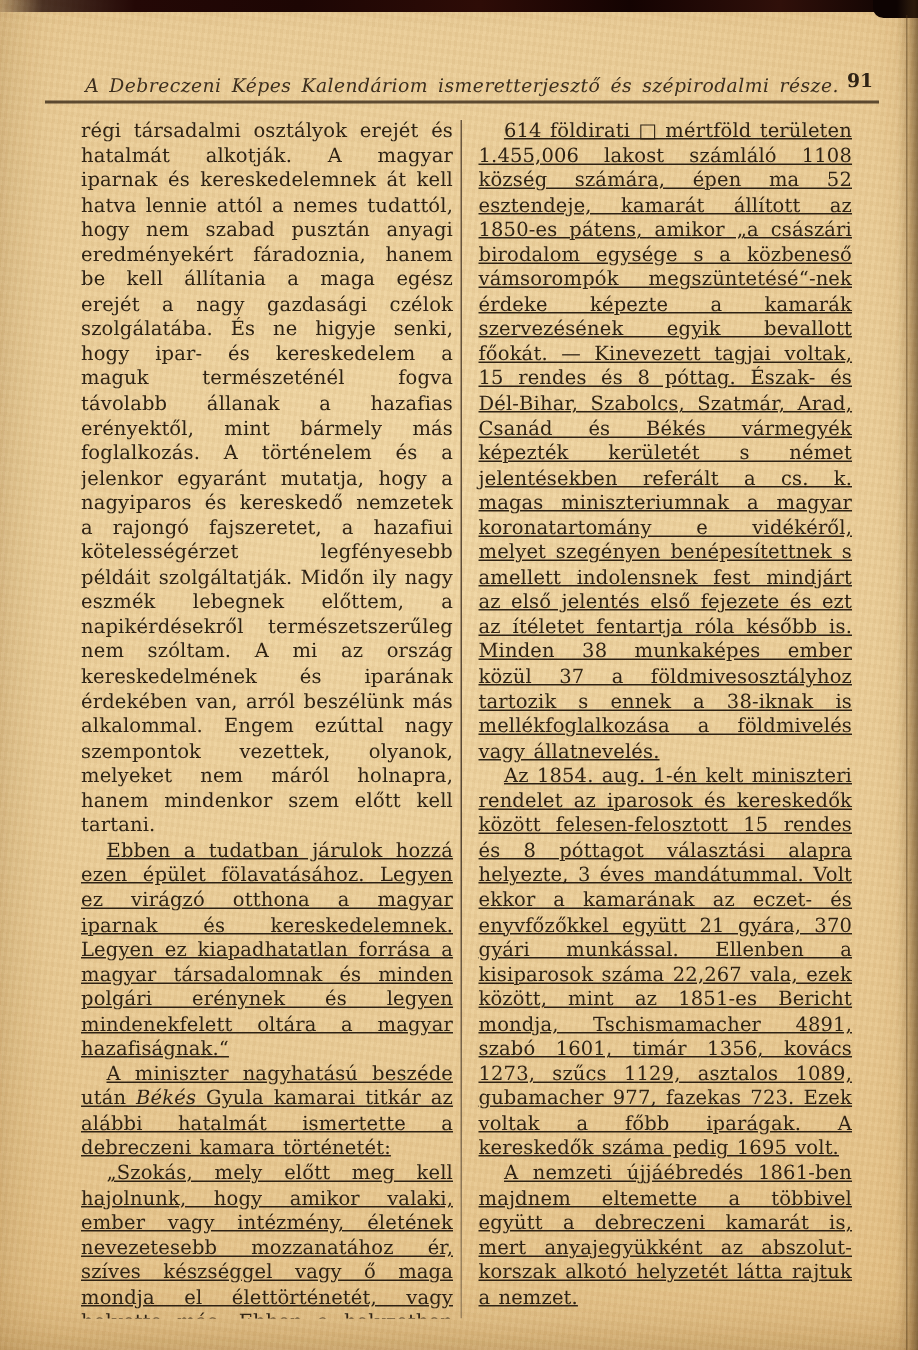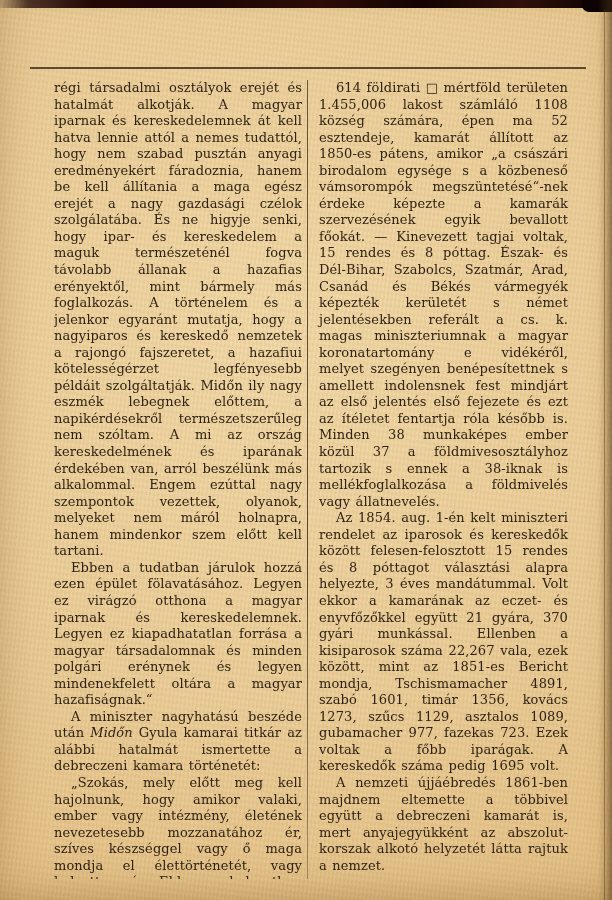--- a/index.html
+++ b/index.html
@@ -66,39 +66,43 @@
     position: absolute; top: 80px; left: 54px; width: 514px; height: 799px;
     display: flex; overflow: hidden;
   }
   .column { color: var(--ink); font-size: 13px; line-height: 16.55px;
     text-align: justify; word-spacing: 1.2px; letter-spacing: 0.1px; }
   .column.left  { width: 248px; }
   .column.right { width: 249px; }
   .col-divider { width: 1px; margin-left: 5px; margin-right: 11px;
     background: linear-gradient(to bottom, var(--divider) 0%, #574633 60%, rgba(107,87,63,0.55) 100%); }
   .para { margin: 0; }
-  .para.indent { text-indent: 17px; }
+  .para.indent { text-indent: 17px; text-decoration: underline; }
   .italic { font-style: italic; }
 </style>
 </head>
 <body>
 
 <div class="page">
   <div class="scan-band"></div>
   <div class="scan-band-corner"></div>
   <div class="page-edge-shadow"></div>
   <div class="page-edge-line"></div>
 
+  <div class="running-header">
+    <span class="header-title">A Debreczeni Képes Kalendáriom ismeretterjesztő és szépirodalmi része.</span>
+    <span class="page-number">91</span>
+  </div>
   <div class="header-rule"></div>
 
   <div class="columns">
     <div class="column left" id="col-left">
         <p class="para"><span>régi társadalmi osztályok erejét és hatalmát alkotják. A magyar iparnak és kereskedelemnek át kell hatva lennie attól a nemes tudattól, hogy nem szabad pusztán anyagi eredményekért fáradoznia, hanem be kell állítania a maga egész erejét a nagy gazdasági czélok szolgálatába. És ne higyje senki, hogy ipar- és kereskedelem a maguk természeténél fogva távolabb állanak a hazafias erényektől, mint bármely más foglalkozás. A történelem és a jelenkor egyaránt mutatja, hogy a nagyiparos és kereskedő nemzetek a rajongó fajszeretet, a hazafiui kötelességérzet legfényesebb példáit szolgáltatják. Midőn ily nagy eszmék lebegnek előttem, a napikérdésekről természetszerűleg nem szóltam. A mi az ország kereskedelmének és iparának érdekében van, arról beszélünk más alkalommal. Engem ezúttal nagy szempontok vezettek, olyanok, melyeket nem máról holnapra, hanem mindenkor szem előtt kell tartani.</span></p>
         <p class="para indent"><span>Ebben a tudatban járulok hozzá ezen épület fölavatásához. Legyen ez virágzó otthona a magyar iparnak és kereskedelemnek. Legyen ez kiapadhatatlan forrása a magyar társadalomnak és minden polgári erénynek és legyen mindenekfelett oltára a magyar hazafiságnak.“</span></p>
-        <p class="para indent"><span>A miniszter nagyhatású beszéde után </span><span class="italic">Midőn</span><span> Gyula kamarai titkár az alábbi hatalmát ismertette a debreczeni kamara történetét:</span></p>
+        <p class="para indent"><span>A miniszter nagyhatású beszéde után </span><span class="italic">Békés</span><span> Gyula kamarai titkár az alábbi hatalmát ismertette a debreczeni kamara történetét:</span></p>
         <p class="para indent"><span>„Szokás, mely előtt meg kell hajolnunk, hogy amikor valaki, ember vagy intézmény, életének nevezetesebb mozzanatához ér, szíves készséggel vagy ő maga mondja el élettörténetét, vagy helyette más. Ebben a helyzetben van most a kamara és e székház. Az ünnepi szertartás e része az én tisztemben áll s e feladatomnak igyekezni fogok oly dióhéjkivonatban megfelelni,</span></p>
       </div>
     <div class="col-divider"></div>
     <div class="column right" id="col-right">
         <p class="para indent"><span>614 földirati □ mértföld területen 1.455,006 lakost számláló 1108 község számára, épen ma 52 esztendeje, kamarát állított az 1850-es pátens, amikor „a császári birodalom egysége s a közbeneső vámsorompók megszüntetésé“-nek érdeke képezte a kamarák szervezésének egyik bevallott főokát. — Kinevezett tagjai voltak, 15 rendes és 8 póttag. Észak- és Dél-Bihar, Szabolcs, Szatmár, Arad, Csanád és Békés vármegyék képezték kerületét s német jelentésekben referált a cs. k. magas miniszteriumnak a magyar koronatartomány e vidékéről, melyet szegényen benépesítettnek s amellett indolensnek fest mindjárt az első jelentés első fejezete és ezt az ítéletet fentartja róla később is. Minden 38 munkaképes ember közül 37 a földmivesosztályhoz tartozik s ennek a 38-iknak is mellékfoglalkozása a földmivelés vagy állatnevelés.</span></p>
         <p class="para indent"><span>Az 1854. aug. 1-én kelt miniszteri rendelet az iparosok és kereskedők között felesen-felosztott 15 rendes és 8 póttagot választási alapra helyezte, 3 éves mandátummal. Volt ekkor a kamarának az eczet- és enyvfőzőkkel együtt 21 gyára, 370 gyári munkással. Ellenben a kisiparosok száma 22,267 vala, ezek között, mint az 1851-es Bericht mondja, Tschismamacher 4891, szabó 1601, timár 1356, kovács 1273, szűcs 1129, asztalos 1089, gubamacher 977, fazekas 723. Ezek voltak a főbb iparágak. A kereskedők száma pedig 1695 volt.</span></p>
         <p class="para indent"><span>A nemzeti újjáébredés 1861-ben majdnem eltemette a többivel együtt a debreczeni kamarát is, mert anyajegyükként az abszolut-korszak alkotó helyzetét látta rajtuk a nemzet.</span></p>
       </div>
   </div>
 </div>

